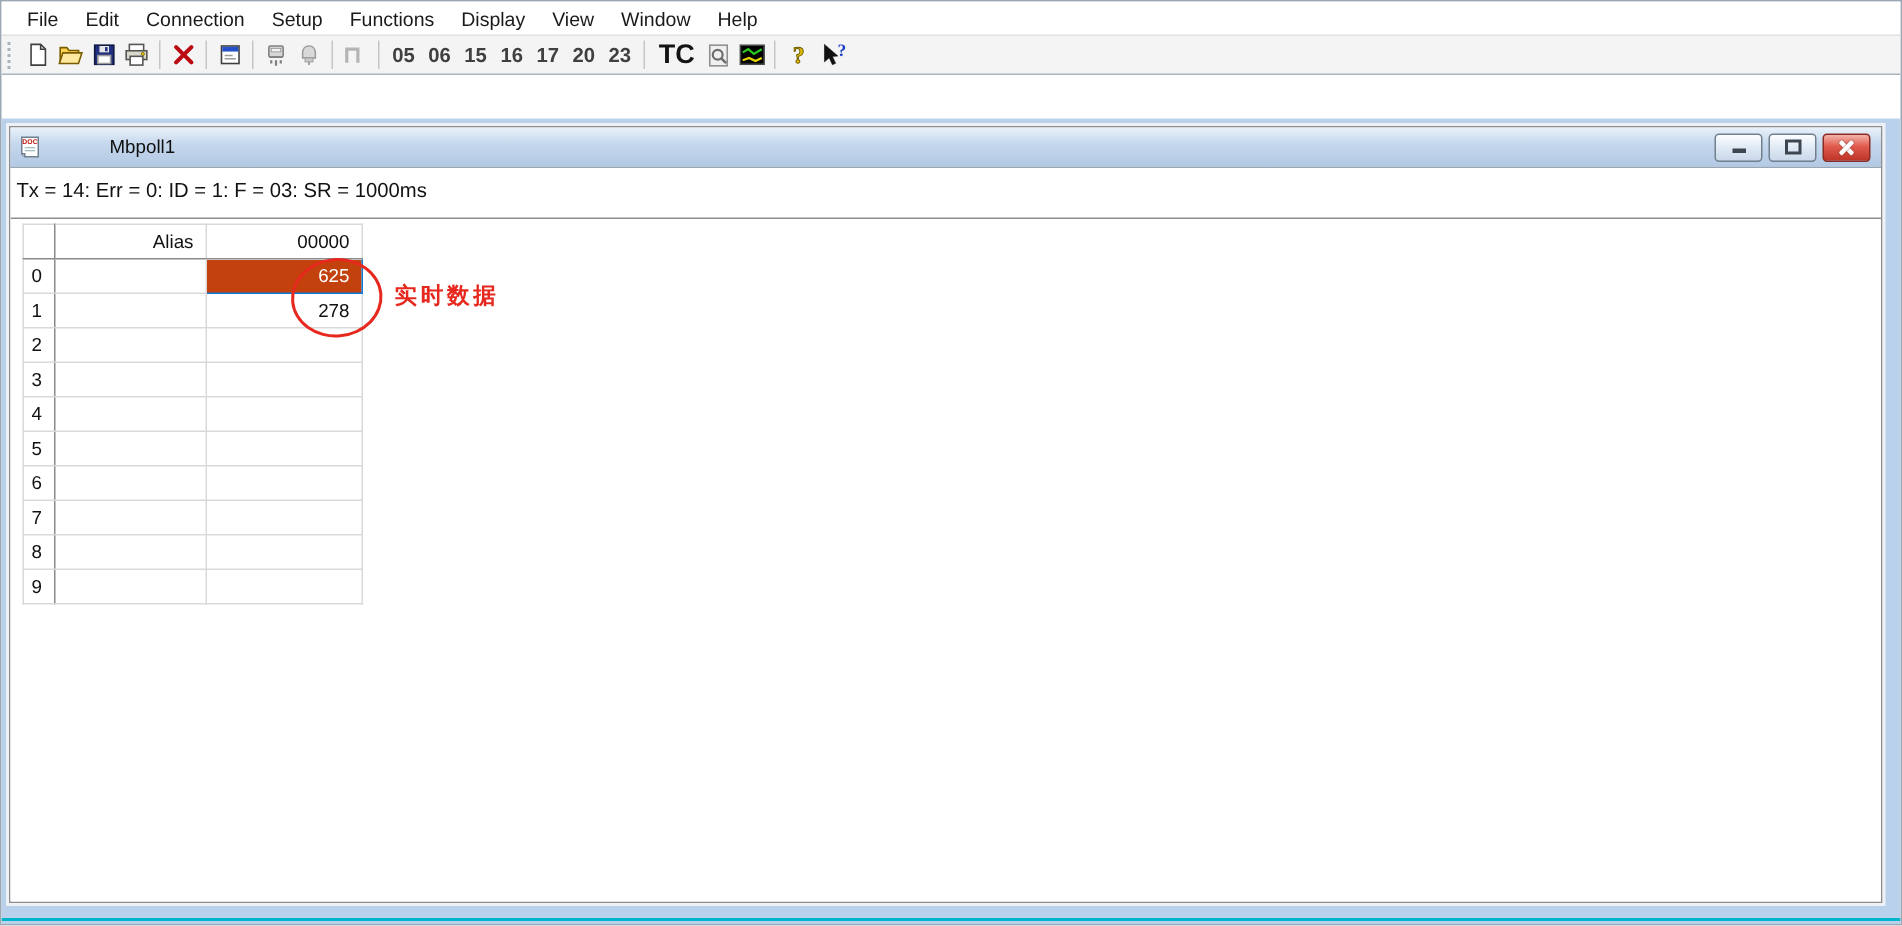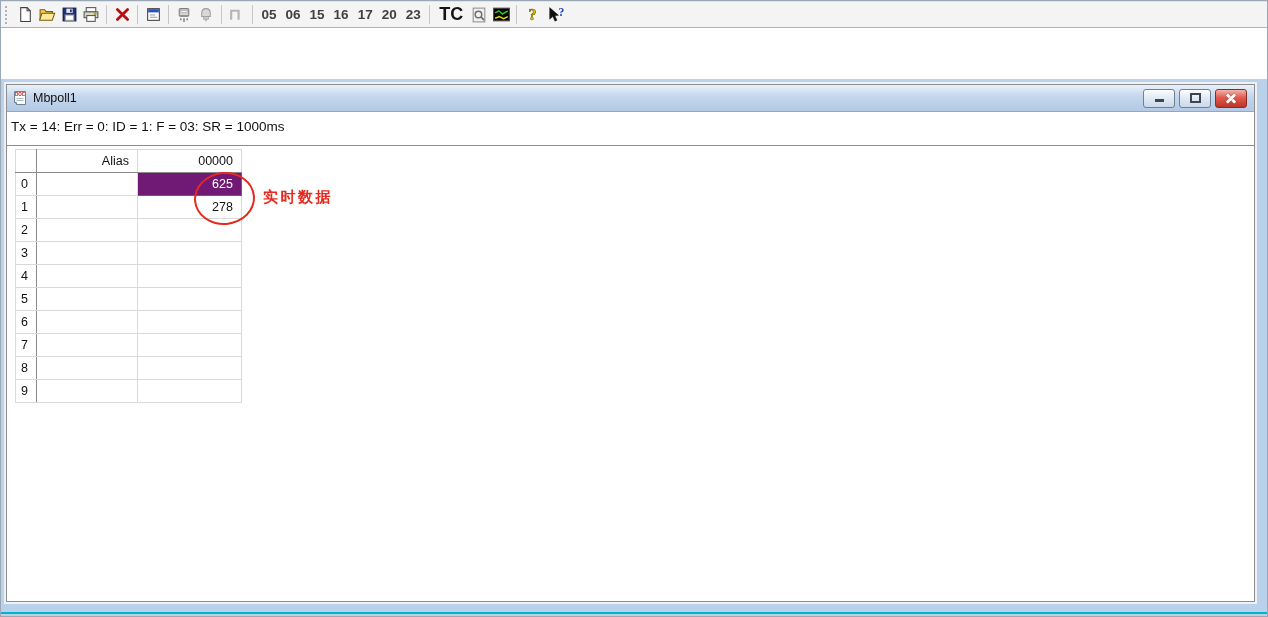--- a/index.html
+++ b/index.html
@@ -37,21 +37,21 @@
   .frame::after{content:""; position:absolute; left:0; right:0; bottom:2px; height:2px; background:#00b4cc;}
   .child{
     position:relative; width:100%; height:100%; box-sizing:border-box;
     background:#fff; border:1px solid #8e8e8e; outline:2px solid #eef1f5;
     display:flex; flex-direction:column;
   }
   
   .child-tb{
     height:26px; flex:0 0 auto; display:flex; align-items:center; padding:0 5px;
     background:linear-gradient(#e9f1fa,#c3d6ec 45%,#b3c9e4);
-    border-bottom:1px solid #97a7ba; font-size:12.5px; color:#101010;
+    border-bottom:1px solid #97a7ba; font-size:12.5px; color:#101010;gap:40px;
   }
   .child-tb .docicon{width:16px; height:16px; margin-right:5px;}
   .cbtns{margin-left:auto; display:flex; gap:4px; padding-right:2px;}
   .cb{width:30px; height:17px; border:1px solid #70808f; border-radius:3px;
       background:linear-gradient(#fcfdfe,#e2ebf5 45%,#c9d8e9);
       display:flex; align-items:center; justify-content:center; position:relative;}
   .cb .g-min{width:9px; height:3px; background:#3c4650; margin-top:5px;}
   .cb .g-restore{width:7px; height:6px; border:2px solid #3c4650; background:transparent;}
   .cb.close{background:linear-gradient(#f3b3aa,#e05a4d 45%,#bd3428); border-color:#8c2b22;}
   .cb.close .g-x{position:relative; width:10px; height:10px;}
@@ -67,34 +67,45 @@
   
   table.grid{border-collapse:collapse; margin:3px 0 0 8px; font-size:12.5px; color:#111;
              border:1px solid #9a9a9a;}
   .grid th,.grid td{box-sizing:border-box; height:23px; padding:2px 8px; background:#fff;
              border:1px solid #d9d9d9; white-space:nowrap; overflow:hidden;}
   .grid th{font-weight:400; text-align:right; border-bottom:1px solid #8a8a8a;}
   .grid th.corner{border-right:1px solid #8a8a8a;}
   .grid td.rh{border-right:1px solid #8a8a8a; text-align:left; padding-left:5px;}
   .grid col.c-rh{width:17px;} .grid col.c-alias{width:101px;} .grid col.c-val{width:104px;}
   .grid td.val{text-align:right;}
-  .grid td.selected{background:#701a75; color:#fff; border-color:#0b79d8;}
+  .grid td.selected{background:#c2410c; color:#fff; border-color:#0b79d8;}
   
   .anno{position:absolute; inset:0; pointer-events:none; z-index:60;}
   .anno-ellipse{position:absolute; left:193px; top:171px; width:57px; height:49px;
                 border:2.5px solid #e6281e; border-radius:50%; transform:rotate(-5deg);}
   .anno-text{position:absolute; left:262px; top:187px; font-size:15px; font-weight:700;
              color:#e6281e; letter-spacing:2.5px; font-family:"DejaVu Sans",sans-serif;}
 </style>
 </head>
 <body>
 
 <div class="app">
 
 
+  <div class="menubar">
+    <span class="menuitem">File</span>
+    <span class="menuitem">Edit</span>
+    <span class="menuitem">Connection</span>
+    <span class="menuitem">Setup</span>
+    <span class="menuitem">Functions</span>
+    <span class="menuitem">Display</span>
+    <span class="menuitem">View</span>
+    <span class="menuitem">Window</span>
+    <span class="menuitem">Help</span>
+  </div>
 
   <div class="toolbar">
     <span class="grip"></span>
 
     <span class="tbtn">
       <svg width="17" height="17" viewBox="0 0 16 16">
         <path d="M3.5 1.5h6l3 3v10h-9z" fill="#fff" stroke="#404040"></path>
         <path d="M9.5 1.5v3h3" fill="none" stroke="#404040"></path>
       </svg>
     </span>

